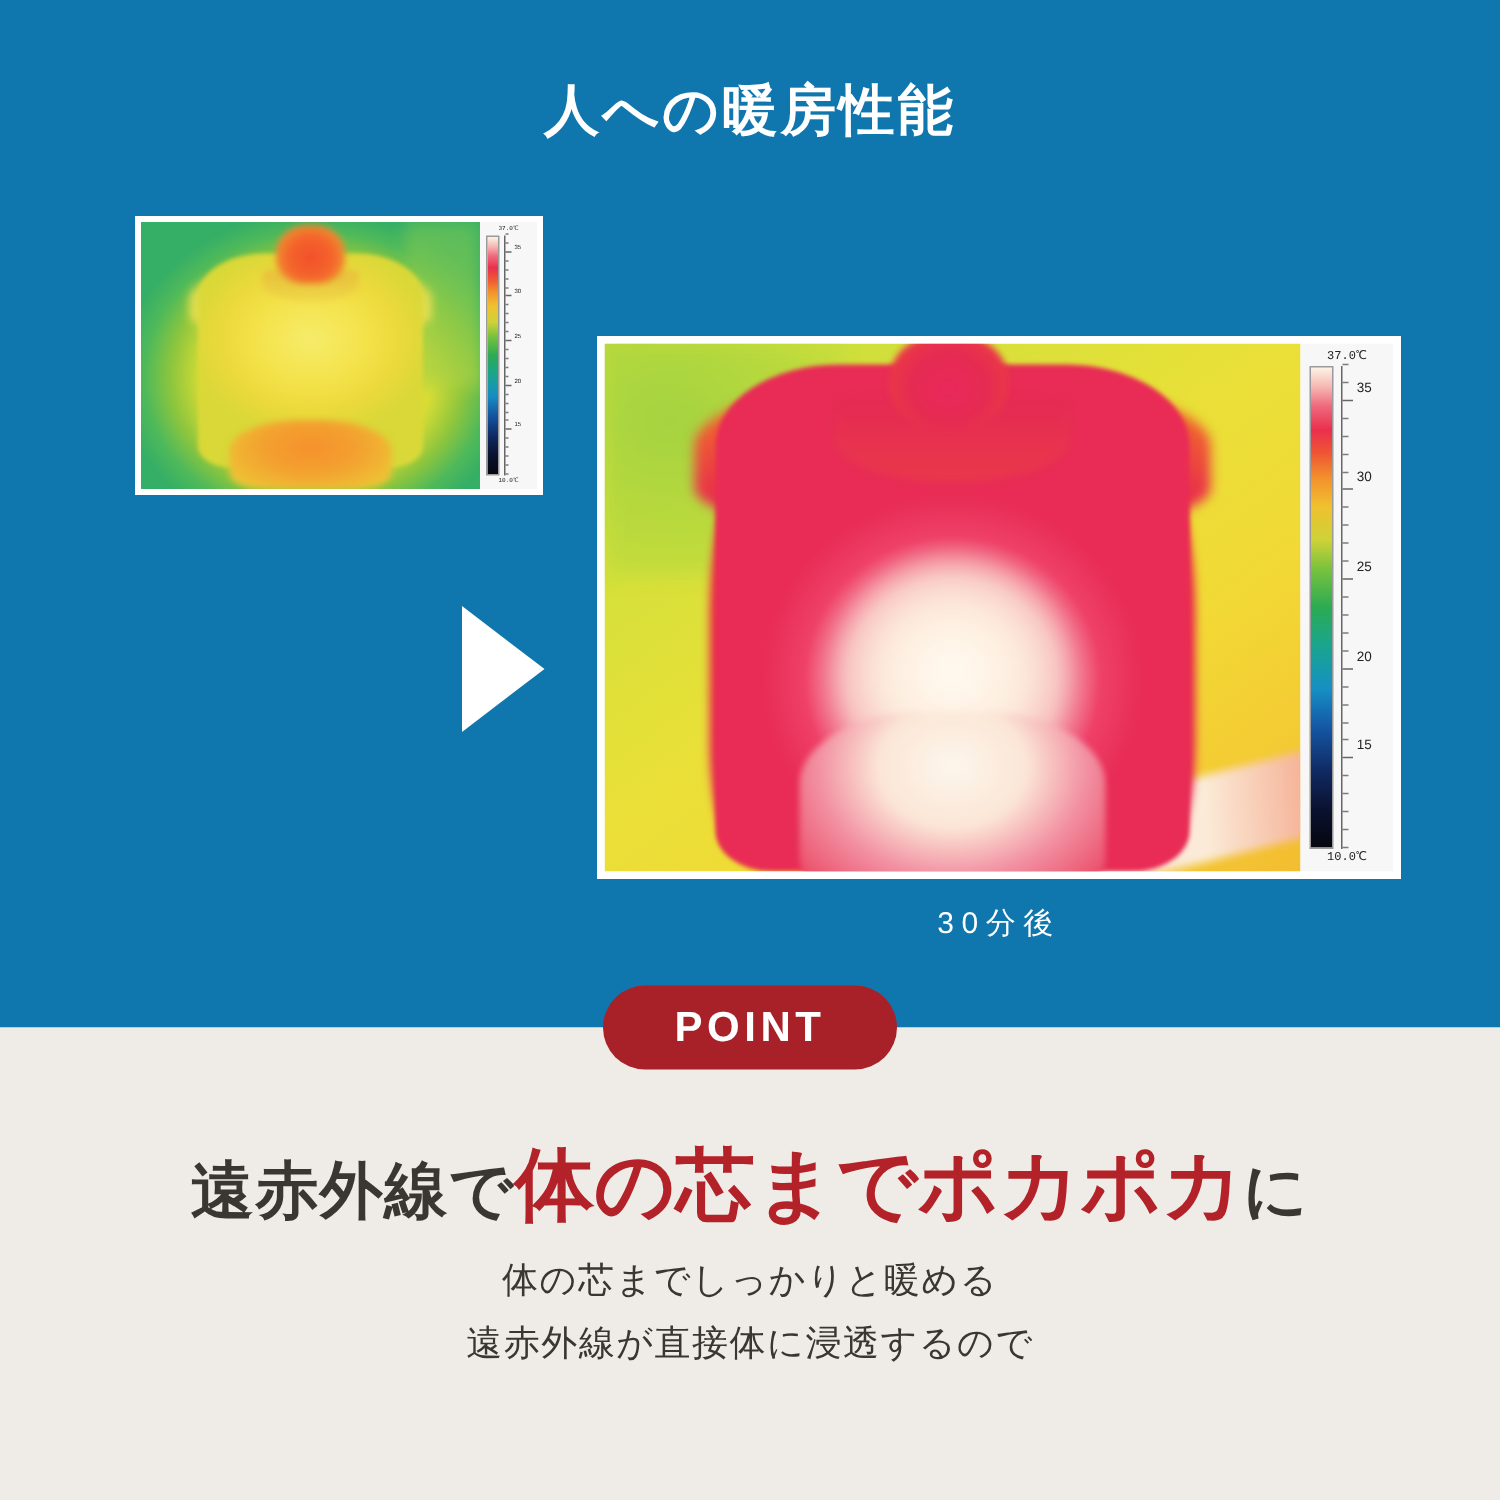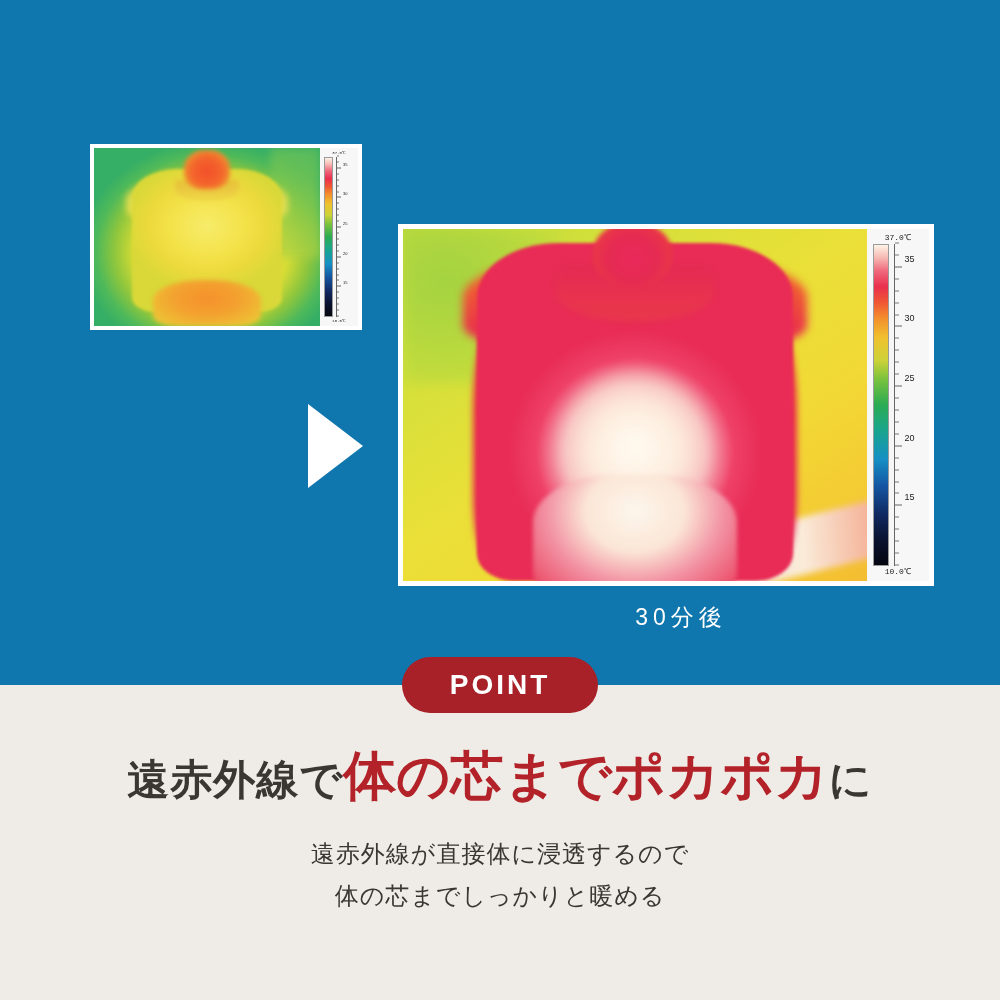--- a/index.html
+++ b/index.html
@@ -292,22 +292,22 @@
     position: absolute;
     color: #ffffff;
     text-align: center;
     font-size: 16px;
     letter-spacing: 1px;
   }
   .caption.cap-0 {
     left: 90px; top: 338px; width: 272px;
   }
   .caption.cap-30 {
-    left: 413px; top: 602px; width: 536px;
-    font-size: 23px;
+    left: 398px; top: 602px; width: 536px;
+    font-size: 20px;
     letter-spacing: 5px;
   }
 
   
   .arrow {
     position: absolute;
     left: 308px; top: 404px;
     width: 0; height: 0;
     border-left: 55px solid #ffffff;
     border-top: 42px solid transparent;
@@ -335,21 +335,21 @@
     height: 56px;
     line-height: 56px;
     text-align: center;
     font-size: 28px;
     font-weight: bold;
     letter-spacing: 3px;
   }
 
   .headline {
     position: absolute;
-    left: 0; top: 56px;
+    left: 0; top: 70px;
     width: 1000px;
     text-align: center;
     white-space: nowrap;
     color: #3a3632;
     font-size: 42px;
     font-weight: bold;
     letter-spacing: 1px;
   }
   .headline .hl-em {
     color: #b32229;
@@ -366,20 +366,21 @@
     font-size: 24px;
     line-height: 1.75;
     letter-spacing: 1px;
   }
 </style>
 </head>
 <body>
 
 <div class="hero">
 
+  <div class="hero-title">人への暖房性能</div>
 
   <div class="thermal-frame small">
     <div class="thermal-body">
       <div class="thermal-scene scene-cold">
         <div class="bg-wall"></div>
         <div class="figure-shoulders"></div>
         <div class="figure-torso"></div>
         <div class="figure-collar"></div>
         <div class="figure-head"></div>
         <div class="figure-hands"></div>
@@ -495,17 +496,17 @@
 
 <div class="lower">
 
   <div class="point-badge">POINT</div>
 
   <div class="headline">
     <span>遠赤外線で</span><span class="hl-em">体の芯までポカポカ</span><span>に</span>
   </div>
 
   <div class="subtext">
+    <div>体の芯までしっかりと暖める</div>
     <div>遠赤外線が直接体に浸透するので</div>
-    <div>体の芯までしっかりと暖める</div>
   </div>
 
 </div>
 
 </body></html>

